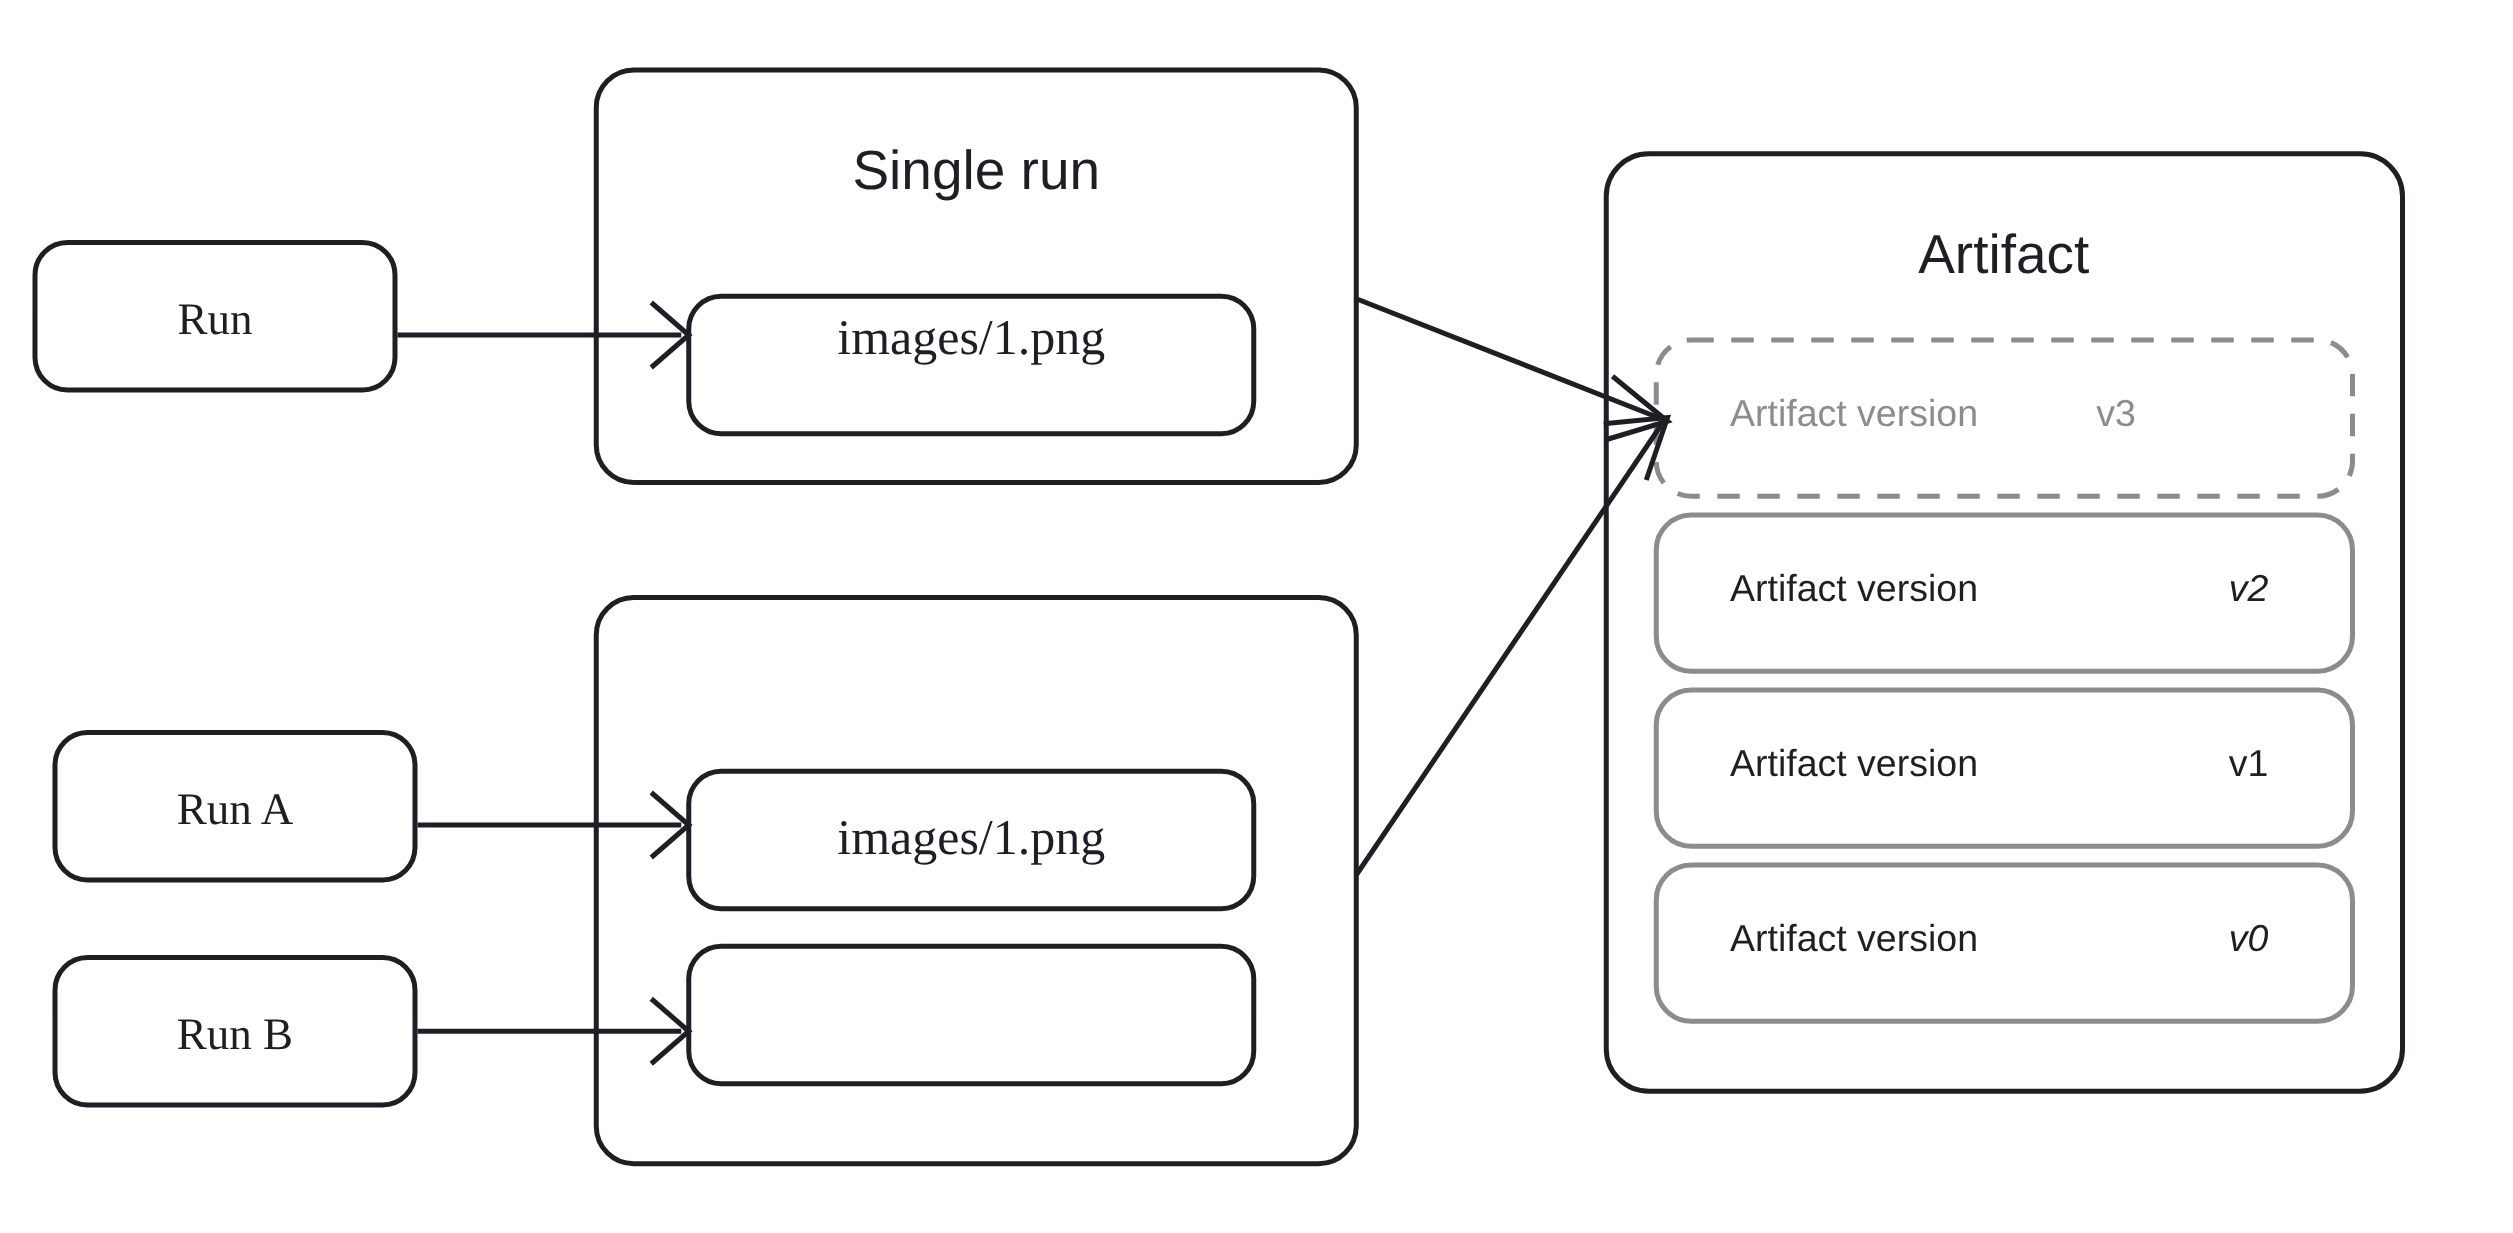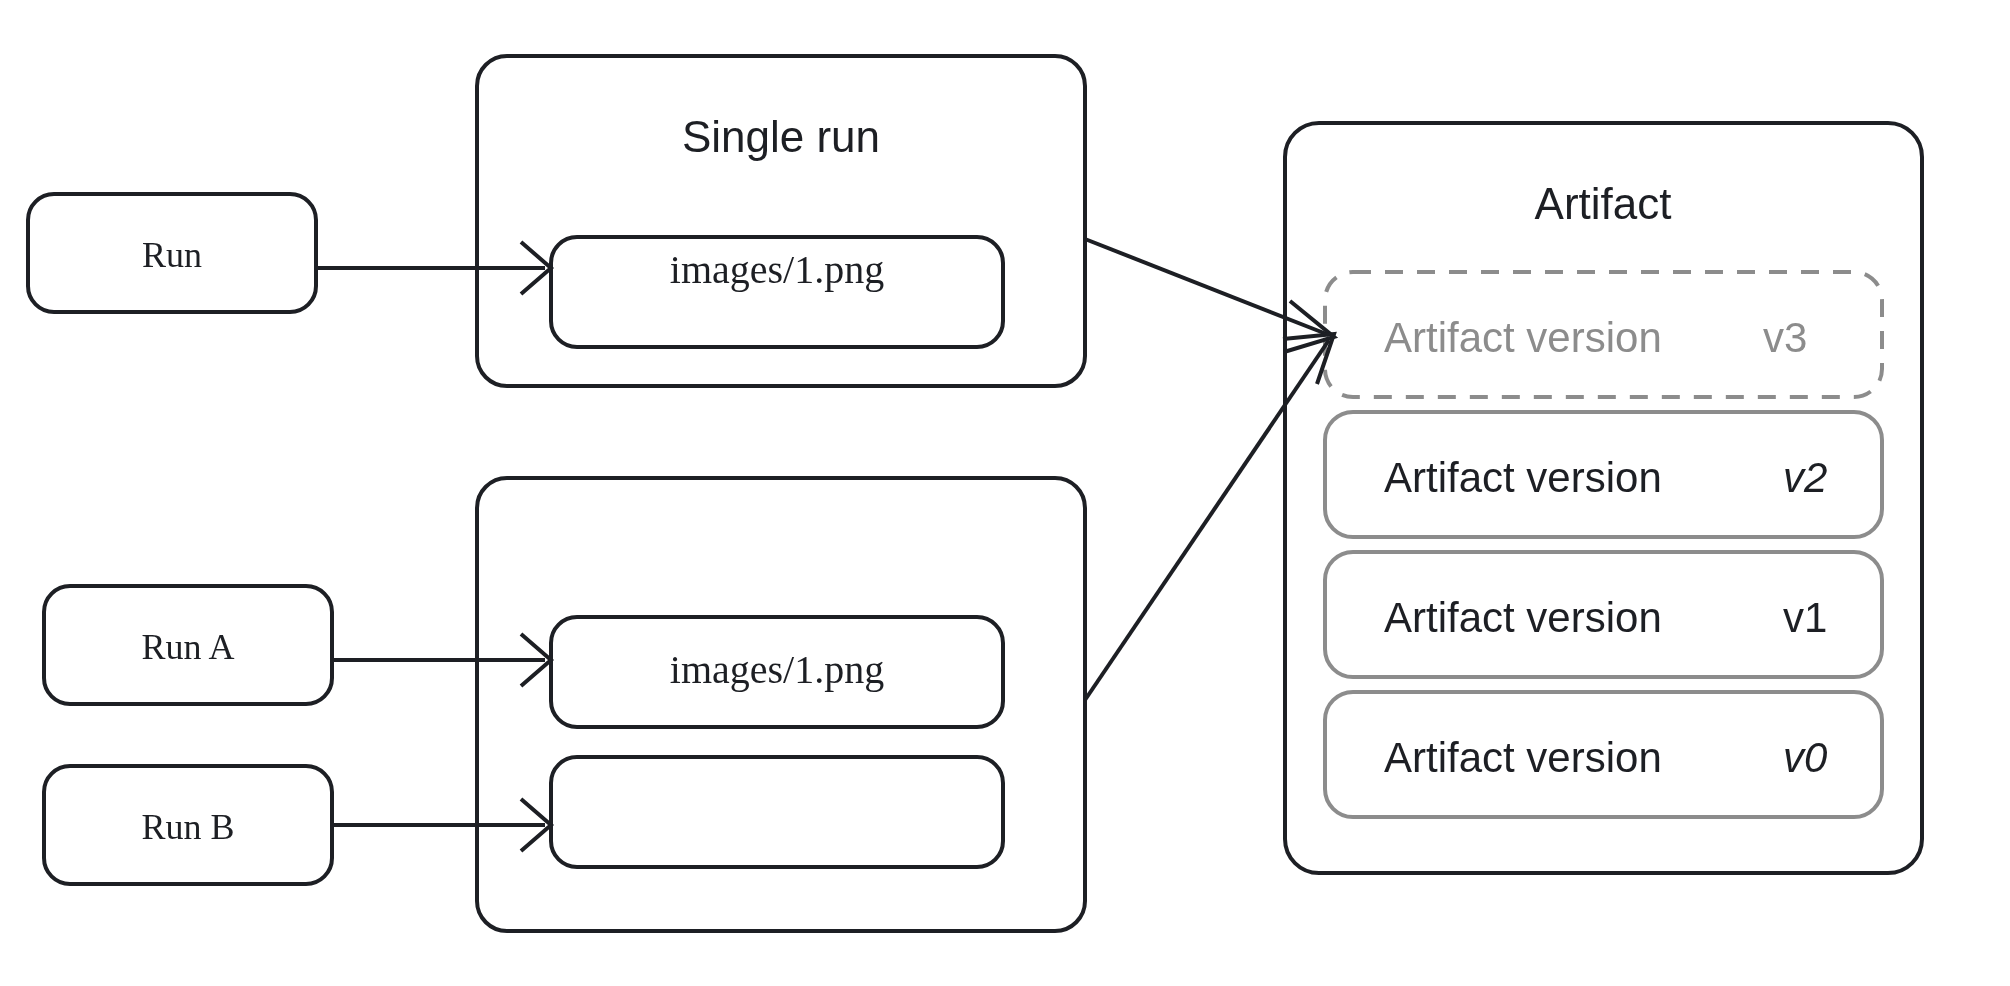--- a/index.html
+++ b/index.html
@@ -66,21 +66,21 @@
   }
   .label-node {
     font-size: 36px;
     font-family: Liberation Serif, serif;
   }
   .label-mono {
     font-size: 40px;
     font-family: Liberation Serif, serif;
   }
   .label-version {
-    font-size: 42px;
+    font-size: 30px;
     font-family: "Liberation Sans", sans-serif;
   }
   .muted {
     color: #8c8c8c;
   }
   .center-xy {
     transform: translate(-50%, -50%);
   }
 </style>
 </head>
@@ -142,21 +142,21 @@
   <div class="label label-node center-xy" style="left:188px; top:827px;">Run B</div>
 
   <div class="label label-title center-xy" style="left:781px; top:137px;">Single run</div>
   <div class="label label-mono center-xy" style="left:777px; top:270px;">images/1.png</div>
 
   <div class="label label-mono center-xy" style="left:777px; top:670px;">images/1.png</div>
 
   <div class="label label-title center-xy" style="left:1603px; top:204px;">Artifact</div>
 
   <div class="label label-version muted" style="left:1384px; top:317px;">Artifact version</div>
-  <div class="label label-version muted" style="left:1763px; top:317px;">v3</div>
+  <div class="label label-version muted" style="left:1677px; top:317px;">v3</div>
 
   <div class="label label-version" style="left:1384px; top:457px;">Artifact version</div>
   <div class="label label-version" style="left:1783px; top:457px;font-style:italic;">v2</div>
 
   <div class="label label-version" style="left:1384px; top:597px;">Artifact version</div>
   <div class="label label-version" style="left:1783px; top:597px;text-align:right;">v1</div>
 
   <div class="label label-version" style="left:1384px; top:737px;">Artifact version</div>
   <div class="label label-version" style="left:1783px; top:737px;font-style:italic;">v0</div>
 

